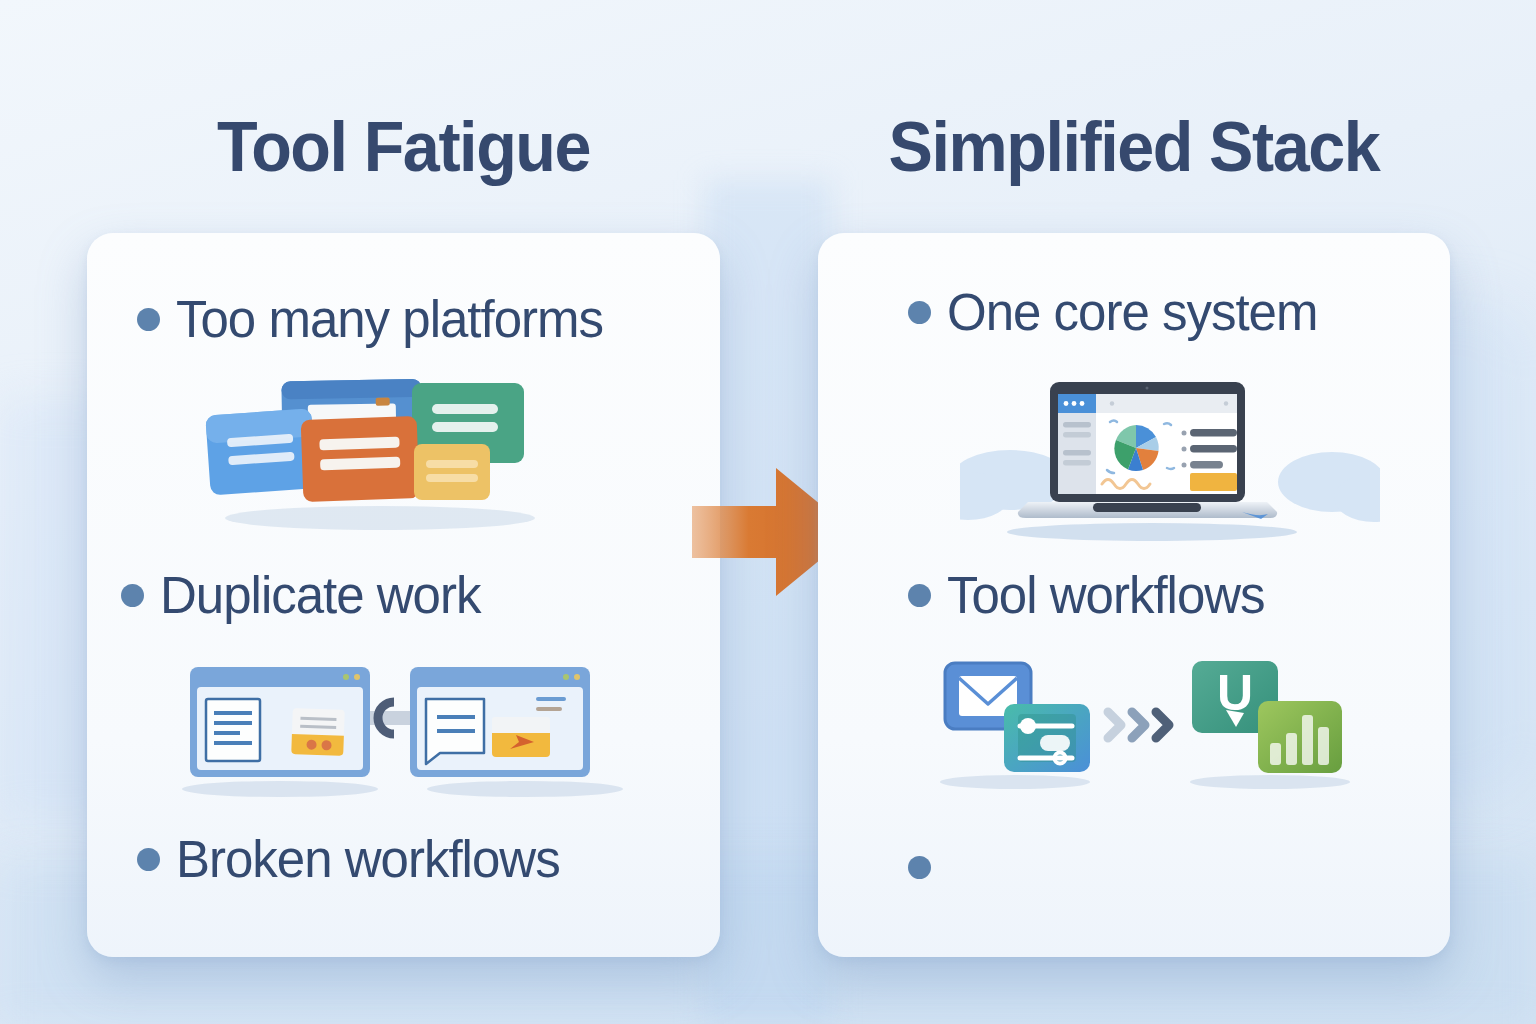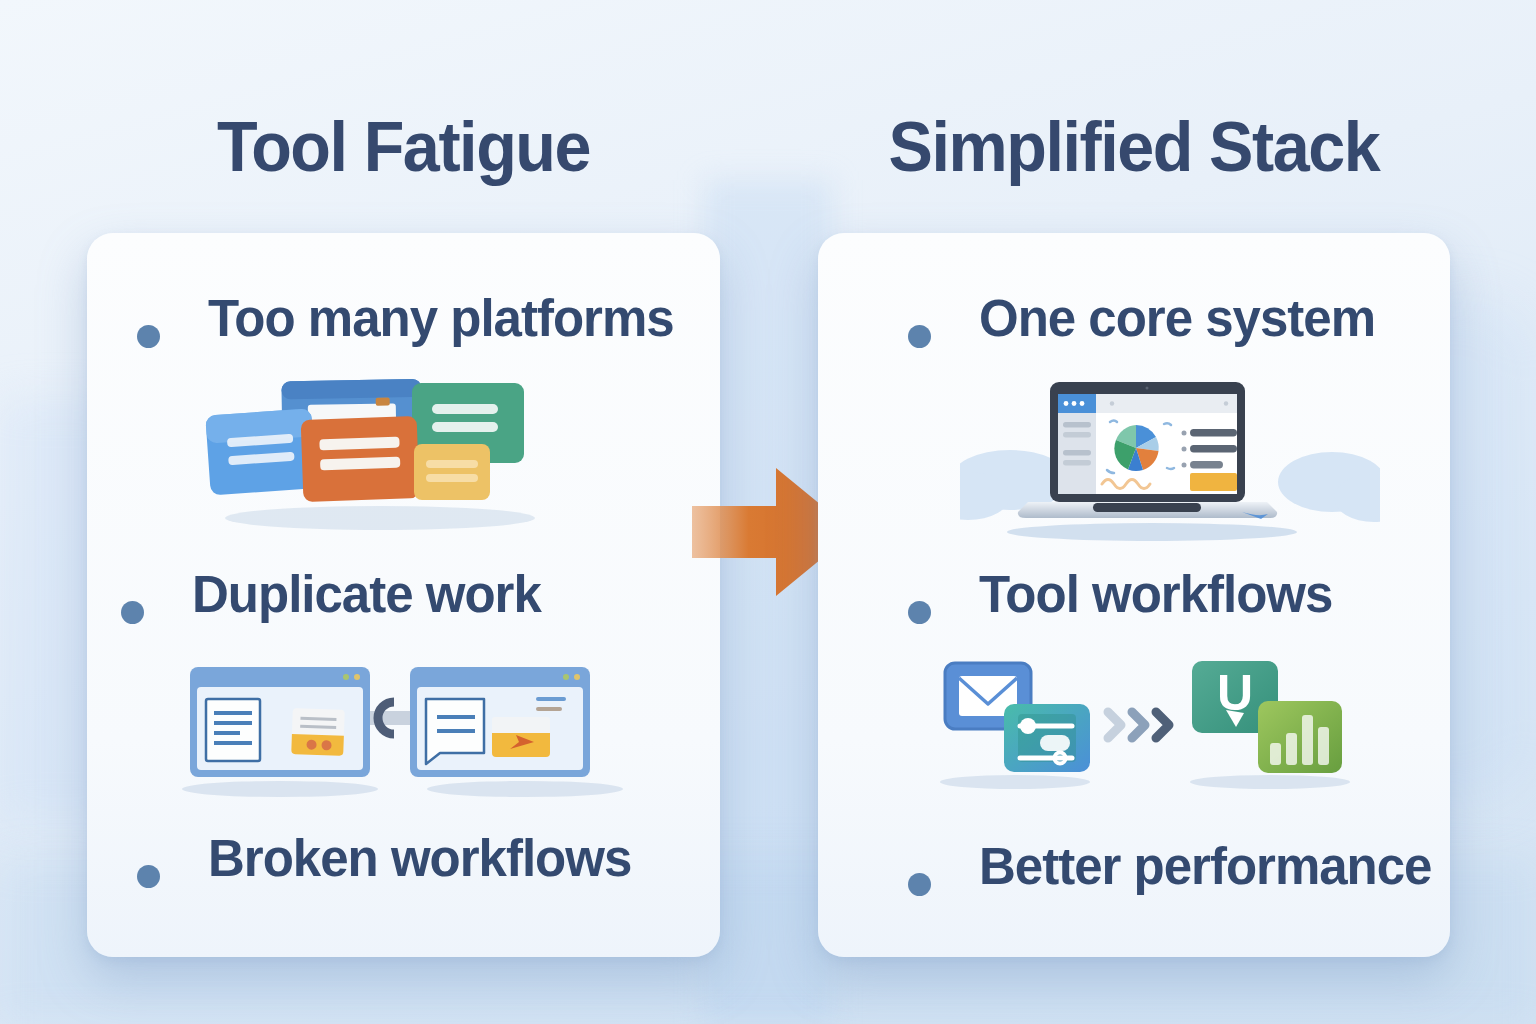--- a/index.html
+++ b/index.html
@@ -23,21 +23,21 @@
   .title-right{left:818px;width:632px;}
 
   .card{
     position:absolute;top:233px;height:724px;border-radius:26px;
     background:linear-gradient(180deg,#fcfdfe 0%,#f7fafd 70%,#eef4fb 100%);
     box-shadow:0 22px 48px rgba(122,152,194,.38),0 4px 10px rgba(140,168,205,.18);
   }
   .card-left{left:87px;width:633px;}
   .card-right{left:818px;width:632px;}
 
-  .bullet-row{position:absolute;display:flex;align-items:flex-end;gap:48px;height:58px;font-weight:bold;}
+  .bullet-row{position:absolute;display:flex;align-items:center;gap:16px;height:58px;}
   .bullet-dot{width:23px;height:23px;border-radius:50%;background:#5d83ad;flex:0 0 auto;}
   .bullet-label{font-size:51px;color:#344a70;letter-spacing:-1px;white-space:nowrap;}
 
   .illus{position:absolute;}
   svg{display:block;}
 </style>
 </head>
 <body>
 
 <div class="bg-patch band"></div>
@@ -145,21 +145,21 @@
         <stop offset="0.35" stop-color="#d97a33"></stop>
         <stop offset="1" stop-color="#d16a2a"></stop>
       </linearGradient>
     </defs>
     <path d="M0 42 H84 V4 L162 68 L84 132 V94 H0 Z" fill="url(#gArr)"></path>
   </svg>
 </div>
 
 <div class="card card-right">
 
-  <div class="bullet-row" style="left:90px;top:57px;">
+  <div class="bullet-row" style="left:90px;top:50px;">
     <span class="bullet-dot"></span>
     <span class="bullet-label">One core system</span>
   </div>
 
   <div class="illus" style="left:142px;top:137px;">
     <svg width="420" height="180" viewBox="0 0 420 180">
       <defs>
         <linearGradient id="gBase" x1="0" y1="0" x2="0" y2="1">
           <stop offset="0" stop-color="#eef2f7"></stop>
             <stop offset="1" stop-color="#aebbcb"></stop>
@@ -269,15 +269,14 @@
           <rect x="366" y="86" width="11" height="32" rx="3"></rect>
           <rect x="382" y="68" width="11" height="50" rx="3"></rect>
           <rect x="398" y="80" width="11" height="38" rx="3"></rect>
         </g>
       </g>
     </svg>
   </div>
 
   <div class="bullet-row" style="left:90px;top:605px;">
     <span class="bullet-dot"></span>
-    <span class="bullet-label">Better performance</span>
   </div>
 </div>
 
 </body></html>

